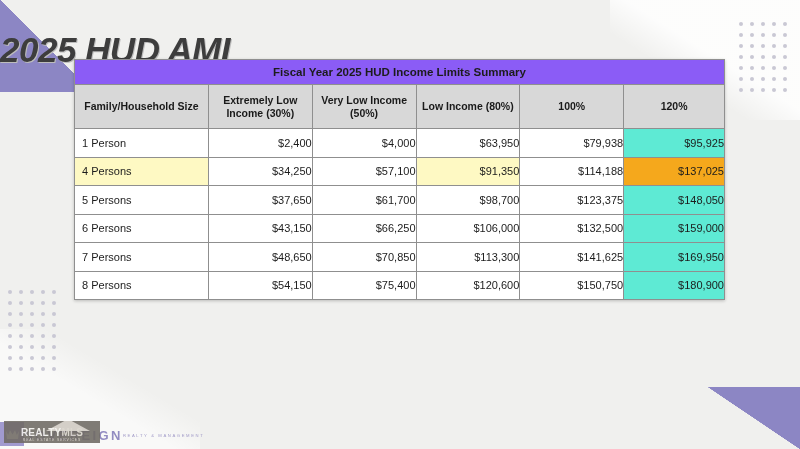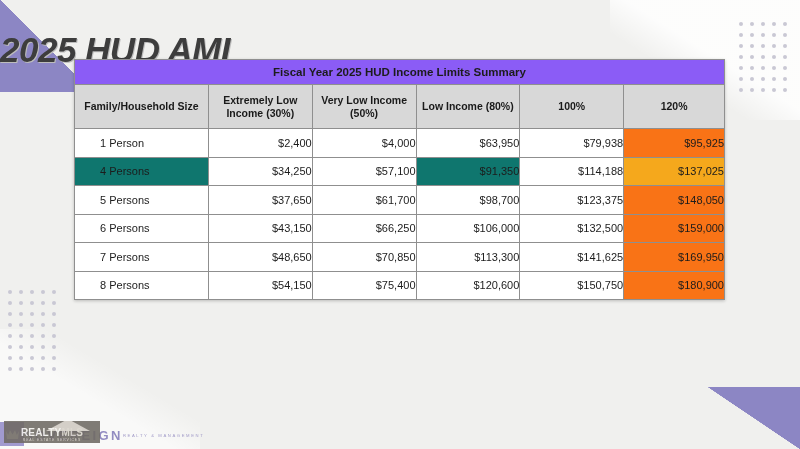--- a/index.html
+++ b/index.html
@@ -80,25 +80,25 @@
 
   tbody td {
     height:28.5px;
     font-size:11px;
     color:#1c1c1c;
     background:#ffffff;
     text-align:right;
   }
   tbody td.size {
     text-align:left;
-    padding-left:25px;
-  }
-  tbody td.hl-yellow { background:#f97316; }
+    padding-left:7px;
+  }
+  tbody td.hl-yellow { background:#5eead4; }
   tbody td.hl-orange { background:#f5a81c; }
-  tbody td.hl-gray   { background:#0f766e; }
+  tbody td.hl-gray   { background:#fef9c3; }
 
   
   col.c0 { width:134px; }
   col.c1 { width:104px; }
   col.c2 { width:104px; }
   col.c3 { width:104px; }
   col.c4 { width:104px; }
   col.c5 { width:101px; }
 
   

